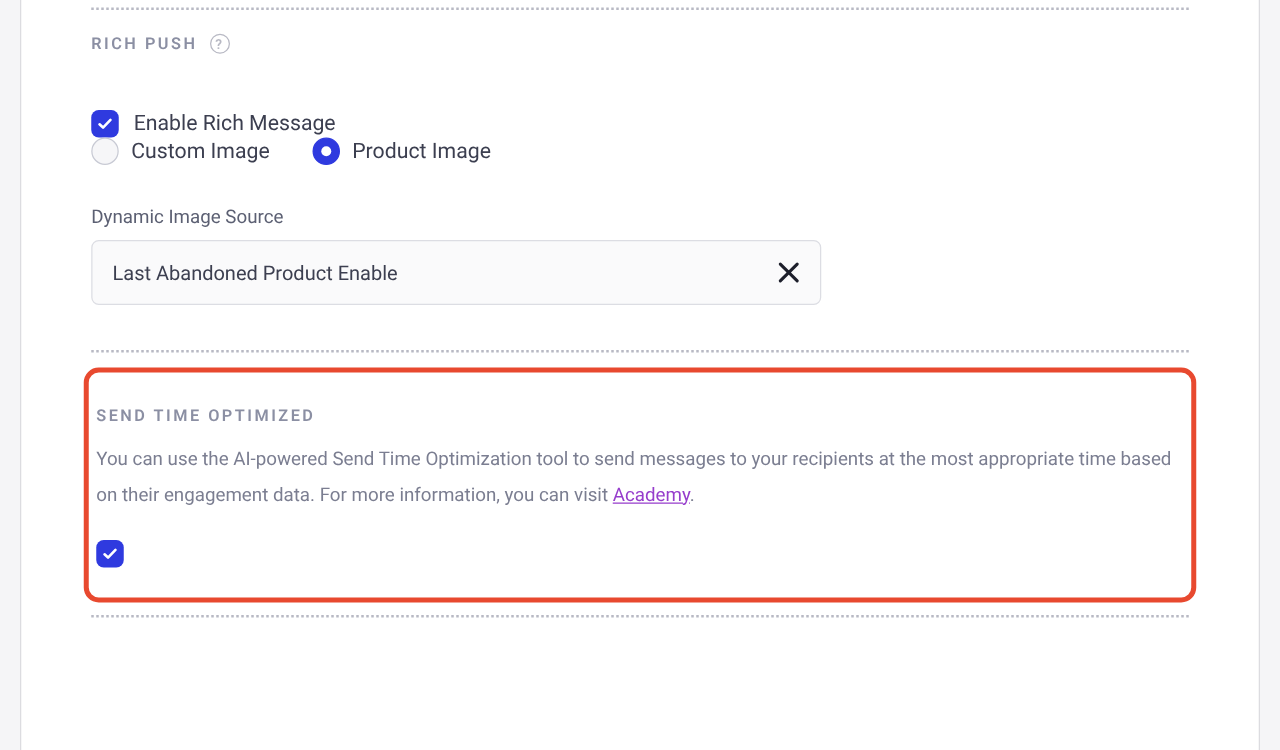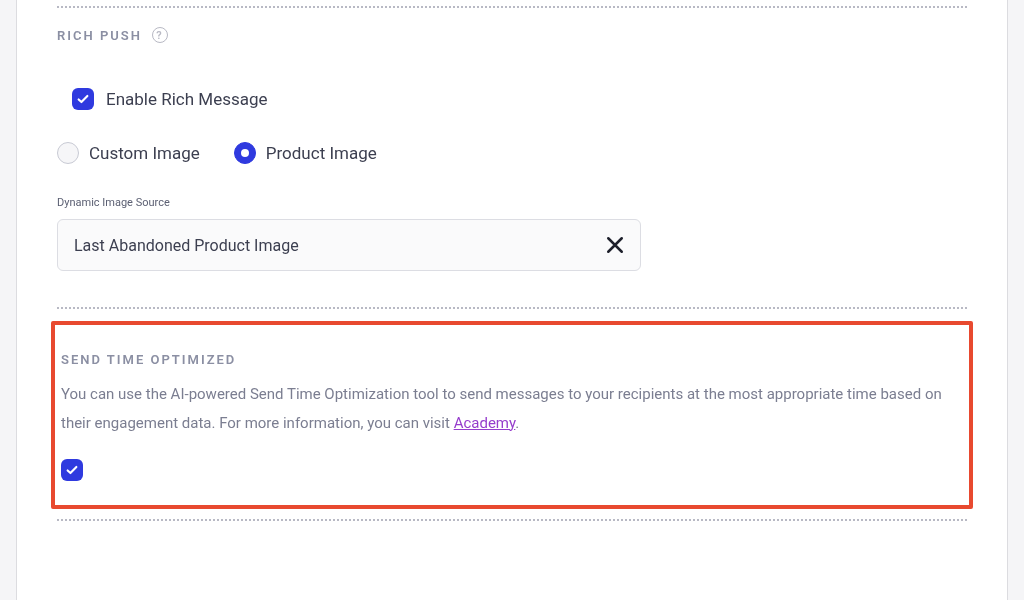--- a/index.html
+++ b/index.html
@@ -6,21 +6,21 @@
     body {
       font-family: -apple-system, BlinkMacSystemFont, "Segoe UI", Roboto, Helvetica, Arial, sans-serif;
       background: #f5f5f7;
       width: 1024px;
       height: 600px;
       overflow: hidden;
     }
     .card {
       background: #fff;
       margin: 0 16px;
-      padding: 0 40px;
+      padding: 0 56px;
       height: 600px;
       border-left: 1px solid #dcdce0;
       border-right: 1px solid #dcdce0;
     }
     .dotted {
       border: none;
       border-top: 2px dotted #b8b9c4;
       margin: 0;
     }
     .section-title {
@@ -76,21 +76,21 @@
       border-color: #2f3adf;
       background: #2f3adf;
     }
     .radio.sel::after {
       content: "";
       width: 8px; height: 8px;
       background: #fff;
       border-radius: 50%;
     }
     .field-label {
-      font-size: 11px;
+      font-size: 15px;
       color: #5c6073;
       margin-bottom: 10px;
       display: block;
     }
     .input-box {
       width: 584px;
       height: 52px;
       border: 1px solid #dcdde3;
       border-radius: 6px;
       background: #fafafb;
@@ -111,28 +111,28 @@
       line-height: 1.9;
       margin-top: 12px;
     }
     .link {
       color: #963dcc;
       text-decoration: underline;
       cursor: pointer;
     }
     .highlight {
       border: 4px solid #e8492f;
-      border-radius: 2px;
+      border-radius: 12px;
       margin: 0 -6px;
       padding: 24px 6px 24px 6px;
     }
     .spacer-top { height: 6px; }
     .pad-1 { height: 54px; display:flex; align-items:center; }
-    .pad-2 { margin-top: 26px; margin-left: 15px; }
-    .pad-3 { margin-top: 32px; }
+    .pad-2 { margin-top: 26px; }
+    .pad-3 { }
     .pad-4 { margin-top: 32px; margin-bottom: 36px; }
     .sto-chk { margin-top: 22px; }
   </style>
 </head>
 <body>
 
 <div class="card">
   <div class="spacer-top"></div>
   <hr class="dotted">
 
@@ -159,21 +159,21 @@
     </div>
     <div class="row radio-wrap">
       <span class="radio sel"></span>
       <span class="chk-label">Product Image</span>
     </div>
   </div>
 
   <div class="pad-4">
     <label class="field-label">Dynamic Image Source</label>
     <div class="input-box">
-      <span>Last Abandoned Product Image</span>
+      <span>Last Abandoned Product Enable</span>
       <span class="x-icon">
         <svg viewBox="0 0 16 16">
             <path d="M2 2 L14 14 M14 2 L2 14" stroke="#1d1f2b" stroke-width="2.2" stroke-linecap="round"></path>
           </svg>
       </span>
     </div>
   </div>
 
   <hr class="dotted">
 

